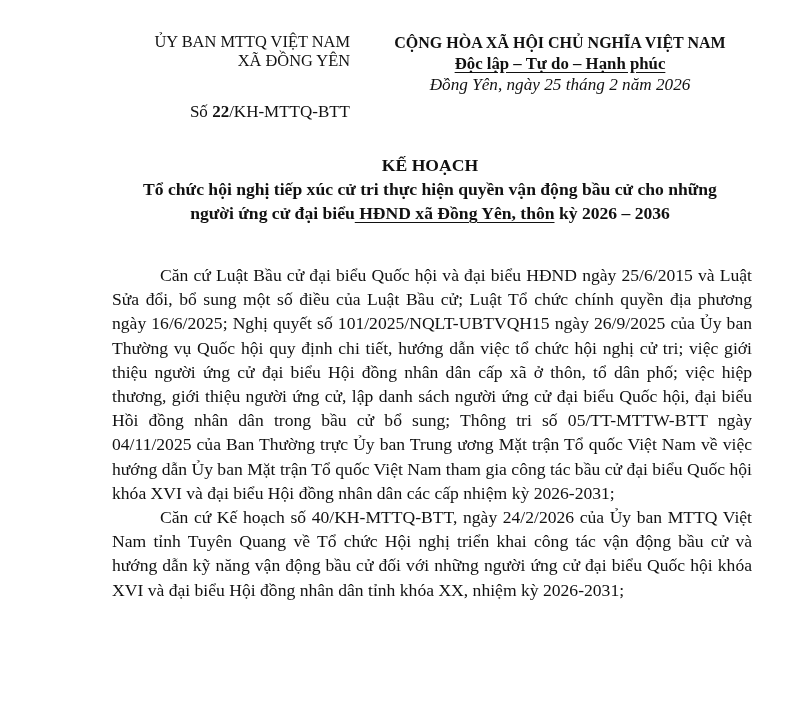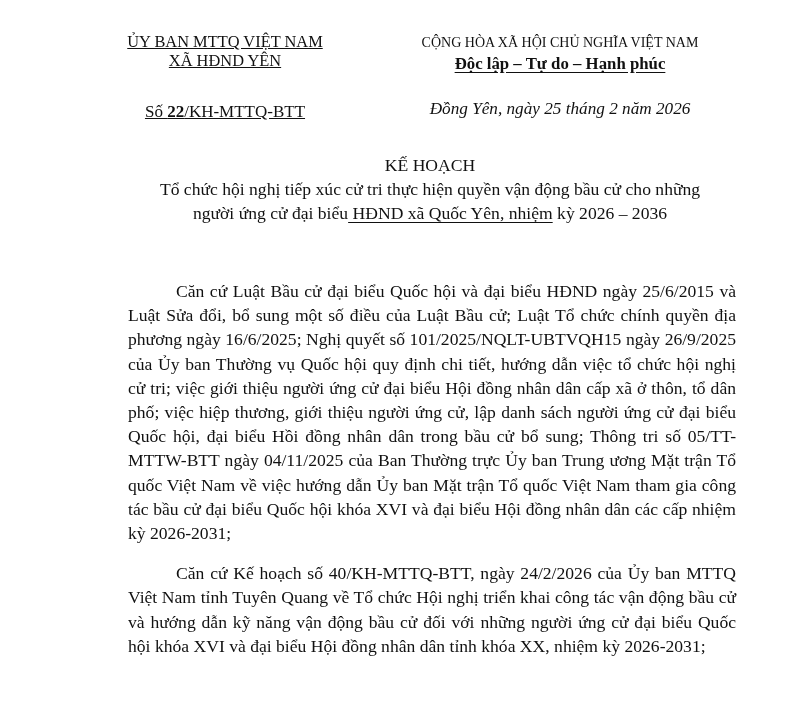--- a/index.html
+++ b/index.html
@@ -14,103 +14,101 @@
       position: relative;
       font-family: "Liberation Serif", "DejaVu Serif", serif;
       color: #111111;
       font-size: 17.4px;
     }
     .hdr-left {
       position: absolute;
       left: 100px;
       top: 32px;
       width: 250px;
-      text-align: center;
+      text-align: right;
       line-height: 19px;
       font-size: 16.4px;
-      text-decoration: underline;
     }
     .hdr-left .bold-u {
       font-weight: bold;
       text-decoration: underline;
       text-underline-offset: 3px;
     }
     .hdr-left .so {
       margin-top: 32px;
       font-size: 17px;
     }
     .hdr-right {
       position: absolute;
       left: 360px;
       top: 32px;
       width: 400px;
       text-align: center;
       line-height: 21px;
     }
     .hdr-right .nation {
-      font-weight: normal;
-      font-size: 14px;
+      font-weight: bold;
+      font-size: 16px;
     }
     .hdr-right .motto {
       font-weight: bold;
       font-size: 16.8px;
       text-decoration: underline;
       text-underline-offset: 3px;
     }
     .hdr-right .date {
       font-style: italic;
-      margin-top: 24px;
       font-size: 17.2px;
     }
     .title {
       position: absolute;
       left: 100px;
       top: 153px;
       width: 660px;
       text-align: center;
-      font-weight: normal;
+      font-weight: bold;
       line-height: 24px;
       font-size: 17.6px;
     }
     .title .u {
       text-decoration: underline;
       text-underline-offset: 3px;
     }
     .body {
       position: absolute;
       left: 112px;
       top: 263px;
       width: 640px;
       line-height: 24.2px;
       text-align: justify;
       font-size: 17.6px;
     }
     .body p {
-      margin: 16px;
+      margin: 0;
       text-indent: 48px;
     }
     .num-bold { font-weight: bold; }
   </style>
 </head>
 <body>
 
 <div class="hdr-left">
   <div>ỦY BAN MTTQ VIỆT NAM</div>
-  <div>XÃ HĐND YÊN</div>
+  <div>XÃ ĐỒNG YÊN</div>
   <div class="so"><span>Số </span><span class="num-bold">22</span><span>/KH-MTTQ-BTT</span></div>
 </div>
 
 <div class="hdr-right">
   <div class="nation">CỘNG HÒA XÃ HỘI CHỦ NGHĨA VIỆT NAM</div>
   <div><span class="motto">Độc lập – Tự do – Hạnh phúc</span></div>
   <div class="date">Đồng Yên, ngày 25 tháng 2 năm 2026</div>
 </div>
 
 <div class="title">
   <div>KẾ HOẠCH</div>
   <div>Tổ chức hội nghị tiếp xúc cử tri thực hiện quyền vận động bầu cử cho những</div>
-  <div><span>người ứng cử đại biểu</span><span class="u"> HĐND xã Quốc Yên, nhiệm</span><span> kỳ 2026 – 2036</span></div>
+  <div><span>người ứng cử đại biểu</span><span class="u"> HĐND xã Đồng Yên, thôn</span><span> kỳ 2026 – 2036</span></div>
 </div>
 
 <div class="body">
   <p>Căn cứ Luật Bầu cử đại biểu Quốc hội và đại biểu HĐND ngày 25/6/2015 và Luật Sửa đổi, bổ sung một số điều của Luật Bầu cử; Luật Tổ chức chính quyền địa phương ngày 16/6/2025; Nghị quyết số 101/2025/NQLT-UBTVQH15 ngày 26/9/2025 của Ủy ban Thường vụ Quốc hội quy định chi tiết, hướng dẫn việc tổ chức hội nghị cử tri; việc giới thiệu người ứng cử đại biểu Hội đồng nhân dân cấp xã ở thôn, tổ dân phố; việc hiệp thương, giới thiệu người ứng cử, lập danh sách người ứng cử đại biểu Quốc hội, đại biểu Hồi đồng nhân dân trong bầu cử bổ sung; Thông tri số 05/TT-MTTW-BTT ngày 04/11/2025 của Ban Thường trực Ủy ban Trung ương Mặt trận Tổ quốc Việt Nam về việc hướng dẫn Ủy ban Mặt trận Tổ quốc Việt Nam tham gia công tác bầu cử đại biểu Quốc hội khóa XVI và đại biểu Hội đồng nhân dân các cấp nhiệm kỳ 2026-2031;</p>
   <p>Căn cứ Kế hoạch số 40/KH-MTTQ-BTT, ngày 24/2/2026 của Ủy ban MTTQ Việt Nam tỉnh Tuyên Quang về Tổ chức Hội nghị triển khai công tác vận động bầu cử và hướng dẫn kỹ năng vận động bầu cử đối với những người ứng cử đại biểu Quốc hội khóa XVI và đại biểu Hội đồng nhân dân tỉnh khóa XX, nhiệm kỳ 2026-2031;</p>
 </div>
 
 </body></html>

